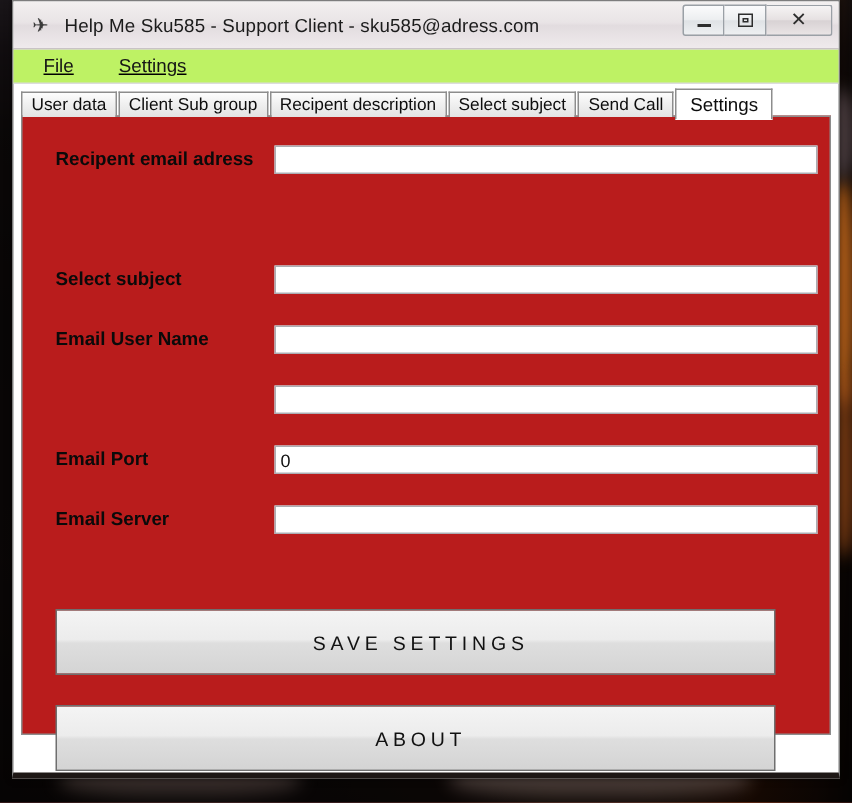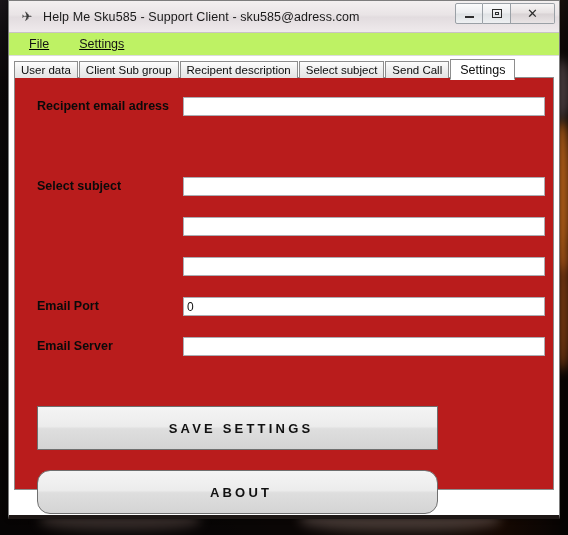--- a/index.html
+++ b/index.html
@@ -196,28 +196,28 @@
     font-size: 12px;
     color: #111;
     padding: 0 3px;
     outline: none;
   }
 
   
   .bigbtn {
     position: absolute;
     left: 22px;
-    width: 401px;
+    width: 480px;
     height: 44px;
     box-sizing: border-box;
     border: 1px solid #6f6f6f;
     background: linear-gradient(180deg, #f4f4f4 0%, #ececec 46%, #dedede 52%, #d4d4d4 100%);
     font-family: "Liberation Sans", sans-serif;
     font-size: 13px;
-    font-weight: bold;
+    font-weight: normal;
     letter-spacing: 3.2px;
     color: #111111;
     cursor: default;
     padding-left: 13px;
   }
 </style>
 </head>
 <body>
 
 <div id="desktop">
@@ -269,36 +269,37 @@
         <input class="inp" type="text" value="" style="">
       </div>
 
 
       <div class="form-row" style="top:99px;">
         <span class="lbl">Select subject</span>
         <input class="inp" type="text" value="" style="">
       </div>
 
       <div class="form-row" style="top:139px;">
+        <span class="lbl">Email User Name</span>
         <input class="inp" type="text" value="" style="">
       </div>
 
       <div class="form-row" style="top:179px;">
         <input class="inp" type="text" value="" style="">
       </div>
 
       <div class="form-row" style="top:219px;">
         <span class="lbl">Email Port</span>
         <input class="inp" type="text" value="0" style="">
       </div>
 
       <div class="form-row" style="top:259px;">
         <span class="lbl">Email Server</span>
         <input class="inp" type="text" value="" style="">
       </div>
 
       <button class="bigbtn" style="top:328px;">SAVE SETTINGS</button>
 
-      <button class="bigbtn" style="top:392px;border-radius:13px;">ABOUT</button>
+      <button class="bigbtn" style="top:392px;">ABOUT</button>
 
     </div>
   </div>
 </div>
 
 </body></html>

